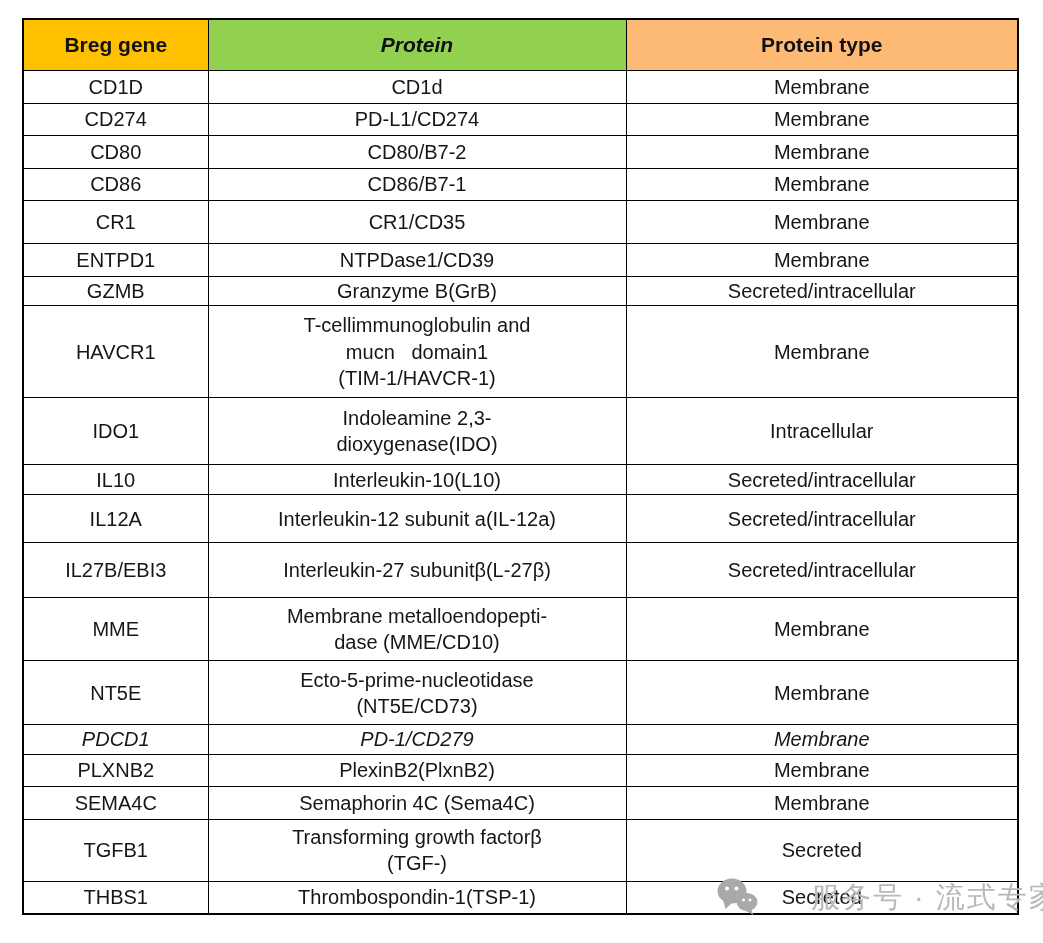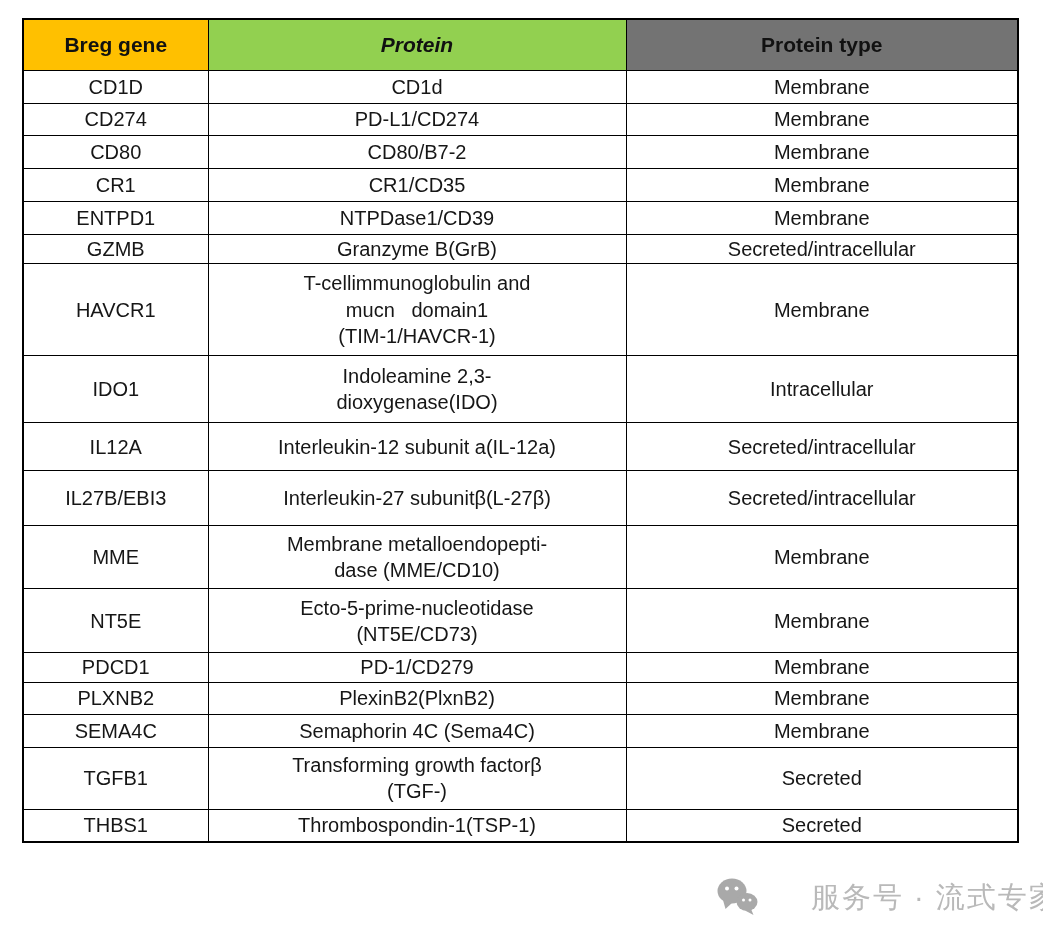--- a/index.html
+++ b/index.html
@@ -73,40 +73,45 @@
   <table class="breg">
     <colgroup>
       <col style="width:185px">
       <col style="width:418px">
       <col style="width:392px">
     </colgroup>
     <thead>
       <tr>
         <th style="background: rgb(255, 192, 0);">Breg gene</th>
         <th style="background: rgb(146, 208, 80); font-style: italic;">Protein</th>
-        <th style="background: #737373; margin-top: 44px;">Protein type</th>
+        <th style="background: #fdba74; margin-top: 44px;">Protein type</th>
       </tr>
     </thead>
     <tbody id="table-body">
         <tr style="height: 33px;">
           <td>CD1D</td>
           <td>CD1d</td>
           <td>Membrane</td>
         </tr>
         <tr style="height: 32px;">
           <td>CD274</td>
           <td>PD-L1/CD274</td>
           <td>Membrane</td>
         </tr>
         <tr style="height: 33px;">
           <td>CD80</td>
           <td>CD80/B7-2</td>
           <td>Membrane</td>
         </tr>
-        <tr style="height: 33px; margin-left: 48px;">
+        <tr style="height: 32px;">
+          <td>CD86</td>
+          <td>CD86/B7-1</td>
+          <td>Membrane</td>
+        </tr>
+        <tr style="height: 43px; margin-left: 48px;">
           <td>CR1</td>
           <td>CR1/CD35</td>
           <td>Membrane</td>
         </tr>
         <tr style="height: 33px;">
           <td>ENTPD1</td>
           <td>NTPDase1/CD39</td>
           <td>Membrane</td>
         </tr>
         <tr style="height: 21px;">
@@ -120,20 +125,25 @@
 mucn&nbsp;&nbsp;&nbsp;domain1
 (TIM-1/HAVCR-1)</td>
           <td>Membrane</td>
         </tr>
         <tr style="height: 67px; padding-left: 19px;">
           <td>IDO1</td>
           <td>Indoleamine 2,3-
 dioxygenase(IDO)</td>
           <td>Intracellular</td>
         </tr>
+        <tr style="height: 30px;">
+          <td>IL10</td>
+          <td>Interleukin-10(L10)</td>
+          <td>Secreted/intracellular</td>
+        </tr>
         <tr style="height: 48px;">
           <td>IL12A</td>
           <td>Interleukin-12 subunit a(IL-12a)</td>
           <td>Secreted/intracellular</td>
         </tr>
         <tr style="height: 55px;">
           <td>IL27B/EBI3</td>
           <td>Interleukin-27 subunitβ(L-27β)</td>
           <td>Secreted/intracellular</td>
         </tr>
@@ -142,21 +152,21 @@
           <td>Membrane metalloendopepti-
 dase (MME/CD10)</td>
           <td>Membrane</td>
         </tr>
         <tr style="height: 64px;">
           <td>NT5E</td>
           <td>Ecto-5-prime-nucleotidase
 (NT5E/CD73)</td>
           <td>Membrane</td>
         </tr>
-        <tr style="height: 18px;">
+        <tr style="height: 18px; font-style: italic;">
           <td>PDCD1</td>
           <td>PD-1/CD279</td>
           <td>Membrane</td>
         </tr>
         <tr style="height: 32px; padding-left: 12px;">
           <td>PLXNB2</td>
           <td>PlexinB2(PlxnB2)</td>
           <td>Membrane</td>
         </tr>
         <tr style="height: 33px;">

